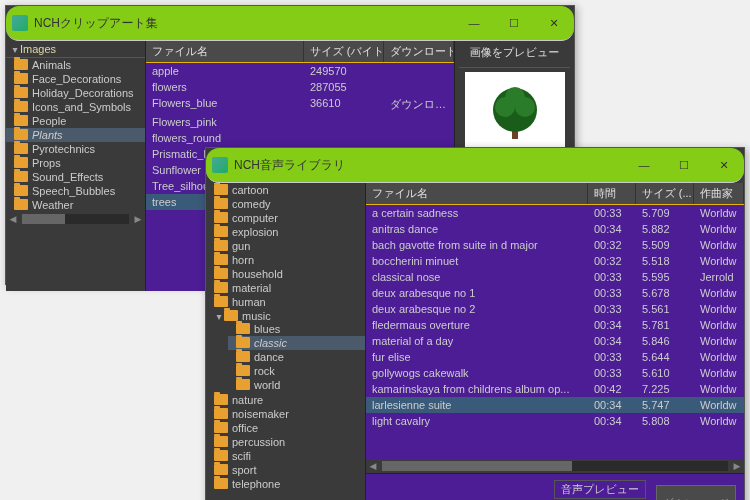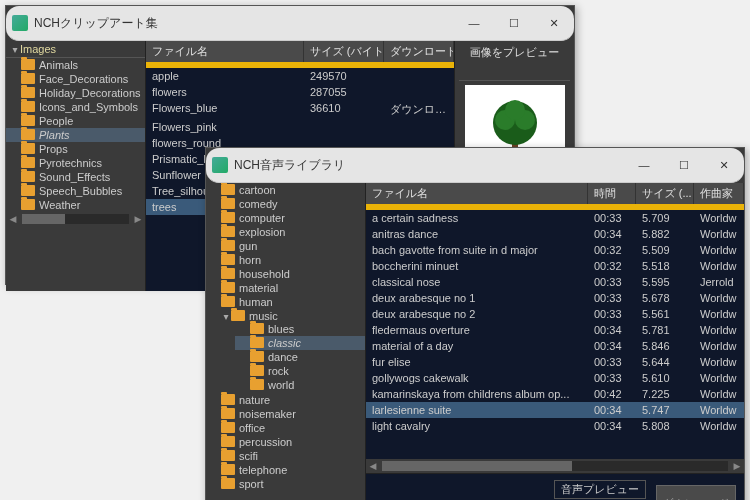--- a/index.html
+++ b/index.html
@@ -1,44 +1,44 @@
 <!DOCTYPE html>
 <html><head>
 <meta charset="utf-8">
 <style>
   * { box-sizing: border-box; margin: 0; padding: 0; font-family: "Segoe UI", "Meiryo", sans-serif; }
   body { background: #f0f0f0; width: 750px; height: 500px; overflow: hidden; position: relative; }
 
   .window { position: absolute; background: #3a3a3a; border: 1px solid #555; box-shadow: 2px 2px 8px rgba(0,0,0,.3); }
-  .titlebar { height: 35px; background: #e5e5e5; display: flex; align-items: center; border-bottom: 1px solid #ccc; border-radius: 13px; }
+  .titlebar { height: 35px; background: #84cc16; display: flex; align-items: center; border-bottom: 1px solid #ccc; border-radius: 13px; }
   .tb-icon { width: 16px; height: 16px; margin: 0 6px; background: linear-gradient(135deg,#4a9,#2a6); border-radius:2px; }
   .tb-title { flex: 1; font-size: 12px; color: #333; }
   .tb-btns { display: flex; }
   .tb-btn { width: 40px; height: 28px; display:flex; align-items:center; justify-content:center; font-size:11px; color:#333; cursor:pointer; }
 
-  .body { display:flex; background:#0f172a; color:#ccc; font-size:11px; height: calc(100% - 28px); }
+  .body { display:flex; background:#4c1d95; color:#ccc; font-size:11px; height: calc(100% - 28px); }
   .tree { overflow-y:auto; overflow-x:hidden; background:#3a3a3a; border-right:1px solid #222; }
   .tree-root { padding:2px 4px; color:#e0d8a0; border-bottom:1px solid #555; }
   .tree ul { list-style:none; }
-  .tree li { padding:1px 0 1px 15px; white-space:nowrap; cursor:pointer; }
+  .tree li { padding:1px 0 1px 8px; white-space:nowrap; cursor:pointer; }
   .tree li.sel { background:#4a5a6a;font-style:italic; }
   .folder-ic { display:inline-block; width:14px; height:11px; background:#e8a030; border-radius:1px; margin-right:4px; vertical-align:-1px; position:relative; }
   .folder-ic::before { content:""; position:absolute; top:-2px; left:0; width:6px; height:2px; background:#e8a030; border-radius:1px 1px 0 0; }
   .caret { display:inline-block; width:10px; text-align:center; color:#aaa; font-size:10px; }
 
   .filepane { flex:1; display:flex; flex-direction:column; overflow:hidden; }
-  .fl-head { display:flex; background:#4a4a4a; border-bottom:6px solid #eab308; font-size:11px; }
+  .fl-head { display:flex; background:#4a4a4a; border-bottom:1px solid #eab308; font-size:11px; }
   .fl-head > div { padding:3px 6px; border-right:1px solid #333; color:#e0e0e0; white-space:nowrap; overflow:hidden; }
   .fl-rows { overflow:auto; flex:1; }
   .fl-row { display:flex; padding:1px 0; cursor:pointer; }
   .fl-row.sel { background:#3a5a7a; }
   .fl-row > div { padding:1px 6px; white-space:nowrap; overflow:hidden; text-overflow:ellipsis; }
 
   .preview { width:120px; background:#3a3a3a; border-left:1px solid #222; padding:4px; font-size:11px; }
-  .preview-h { color:#e0e0e0; border-bottom:1px solid #555; padding-bottom:20px; margin-bottom:4px; text-align:center; }
+  .preview-h { color:#e0e0e0; border-bottom:1px solid #555; padding-bottom:7px; margin-bottom:4px; text-align:center; }
   .thumb { width:100px; height:80px; background:#fff; margin:0 auto; display:flex; align-items:center; justify-content:center; }
 
   .audioprev { border-top:1px solid #222; padding:6px 8px;text-align:right; }
   .ap-title { font-size:11px; color:#ccc; border:1px solid #555; display:inline-block; padding:1px 6px; margin-bottom:6px; }
   .ap-row { display:flex; align-items:center; gap:6px; }
   .ap-btn { width:26px; height:22px; border:1px solid #666; background:#444; display:flex; align-items:center; justify-content:center; color:#aaa; font-size:10px; cursor:pointer; }
   .ap-time { font-size:11px; color:#ddd; margin-left:4px; }
   .meter { flex:1; height:16px; display:flex; align-items:flex-end; gap:16px; font-size:8px; color:#888; padding:0 8px; }
   .dl-btn { width:80px; height:38px; border:1px solid #666; background:#4a4a4a; color:#999; font-size:11px; display:flex; align-items:center; justify-content:center; cursor:pointer; }
 
@@ -77,22 +77,22 @@
   <div class="body">
     <div class="tree">
       <div class="tree-root"><span class="caret">▾</span><span>Images</span></div>
       <ul id="w1-folders">
           <li><span class="folder-ic"></span>Animals</li>
           <li><span class="folder-ic"></span>Face_Decorations</li>
           <li><span class="folder-ic"></span>Holiday_Decorations</li>
           <li><span class="folder-ic"></span>Icons_and_Symbols</li>
           <li><span class="folder-ic"></span>People</li>
           <li class="sel"><span class="folder-ic"></span>Plants</li>
+          <li><span class="folder-ic"></span>Pyrotechnics</li>
           <li><span class="folder-ic"></span>Props</li>
-          <li><span class="folder-ic"></span>Pyrotechnics</li>
           <li><span class="folder-ic"></span>Sound_Effects</li>
           <li><span class="folder-ic"></span>Speech_Bubbles</li>
           <li><span class="folder-ic"></span>Weather</li>
         </ul>
       <div class="hscroll">
         <div class="hs-arr">◀</div>
           <div class="hs-track">
             <div class="hs-thumb" style="left:0;width:40%"></div>
           </div>
           <div class="hs-arr">▶</div>
@@ -200,22 +200,22 @@
               <li><span class="folder-ic"></span>world</li>
             </ul>
         </li>
       </ul>
       <ul id="w2-bot">
           <li><span class="folder-ic"></span>nature</li>
           <li><span class="folder-ic"></span>noisemaker</li>
           <li><span class="folder-ic"></span>office</li>
           <li><span class="folder-ic"></span>percussion</li>
           <li><span class="folder-ic"></span>scifi</li>
+          <li><span class="folder-ic"></span>sport</li>
           <li><span class="folder-ic"></span>telephone</li>
-          <li><span class="folder-ic"></span>sport</li>
         </ul>
     </div>
     <div class="filepane">
       <div class="filepane-inner">
         <div class="fl-head">
           <div class="c-name">ファイル名</div>
           <div class="c-time">時間</div>
           <div class="c-size">サイズ (...</div>
           <div class="c-comp">作曲家</div>
         </div>

